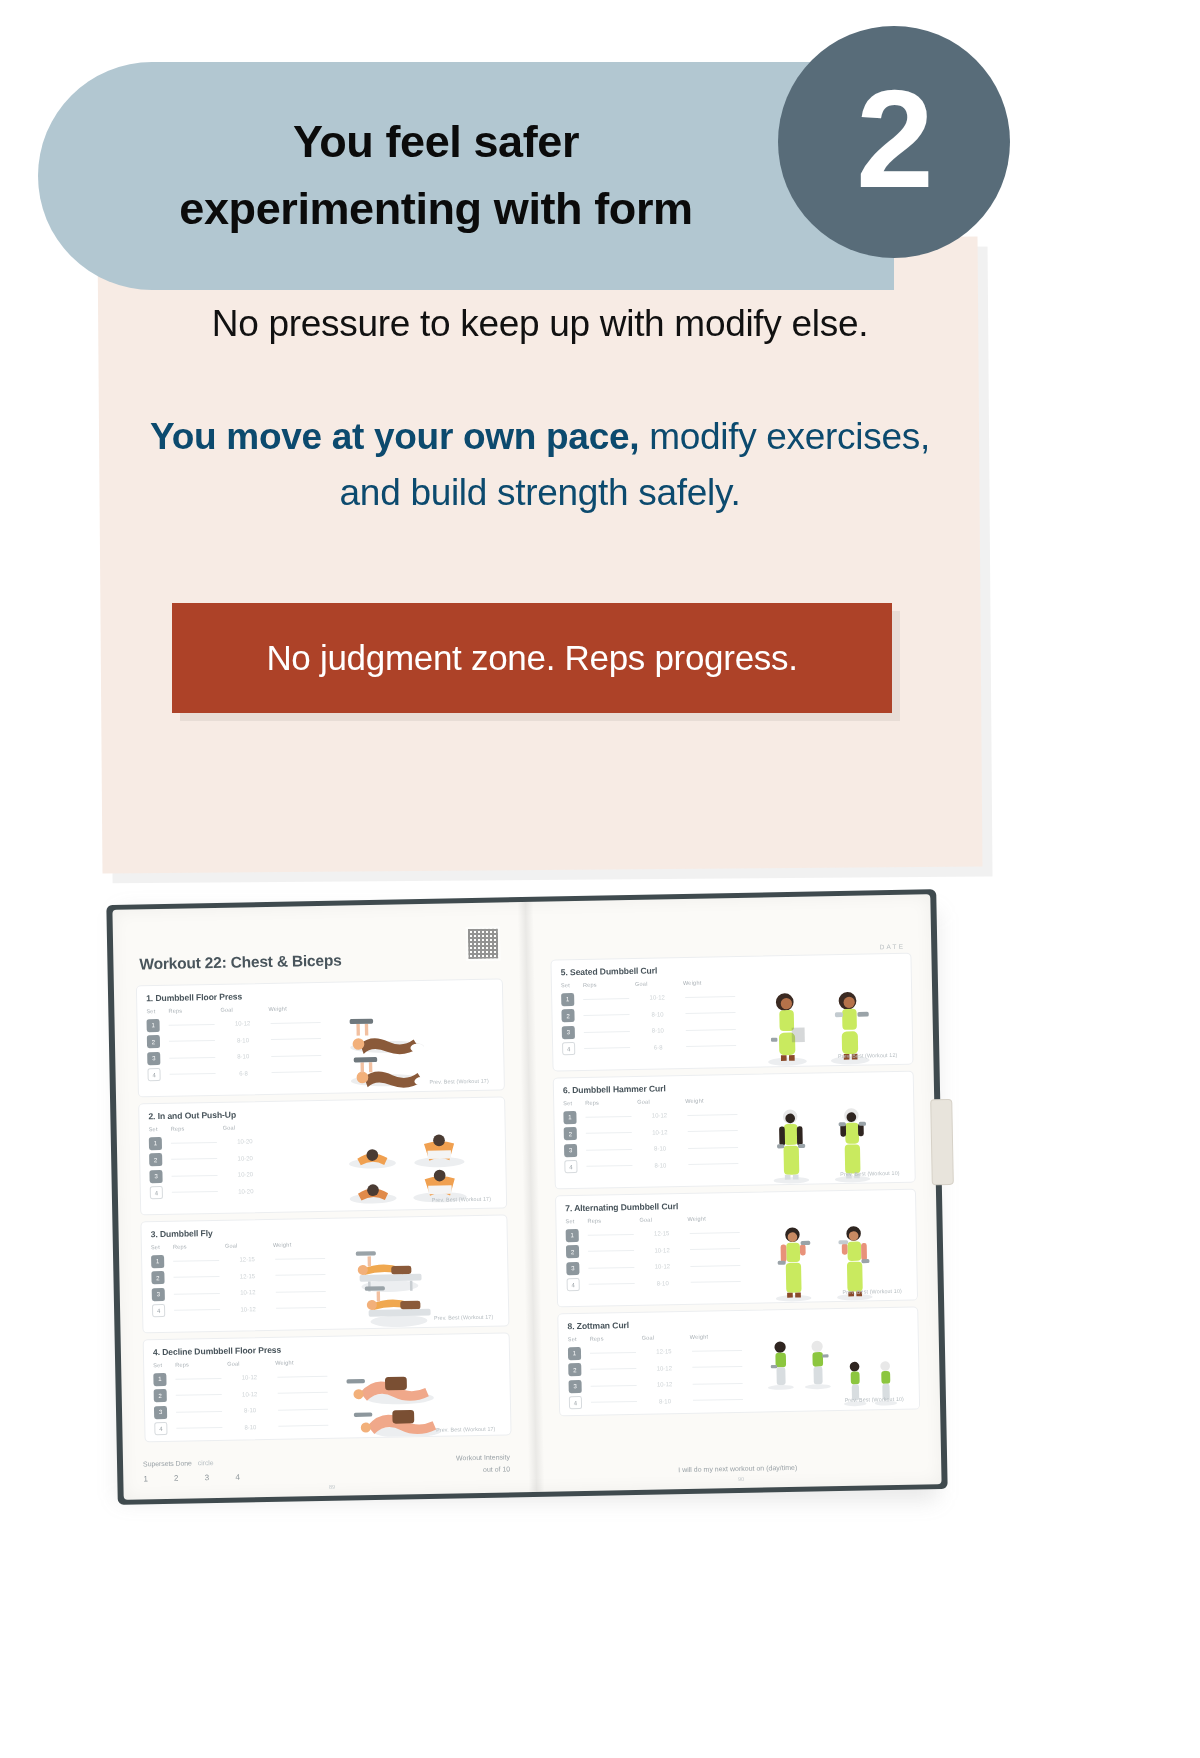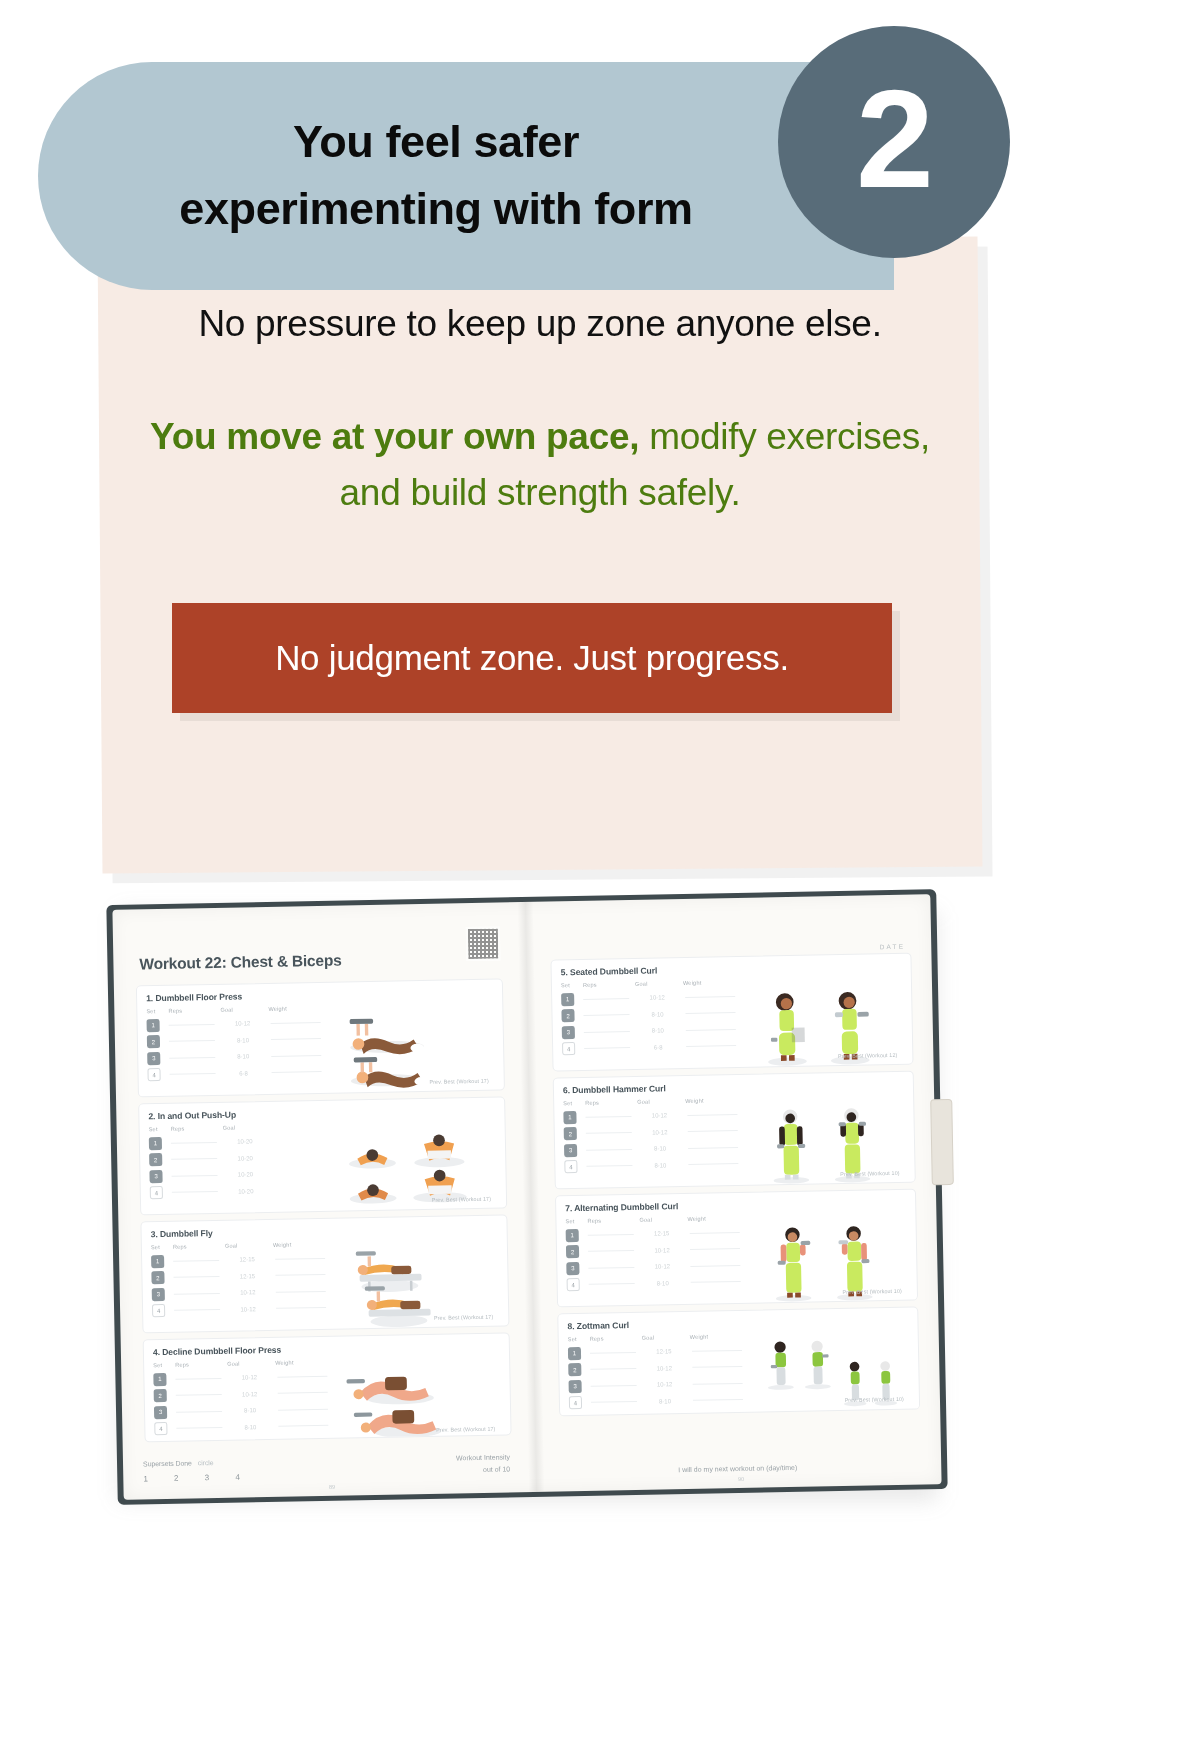--- a/index.html
+++ b/index.html
@@ -74,21 +74,21 @@
     font-size:37px;
     line-height:1.32;
     color:#111;
     font-weight:400;
     letter-spacing:-0.3px;
     margin-bottom:60px;
   }
   .line-2{
     font-size:37px;
     line-height:1.53;
-    color:#4d7c0f;
+    color:#0c4a6e;
     font-weight:400;
     letter-spacing:-0.3px;
     padding: 0 20px;
     margin-top: 16px;
   }
   .line-2 b{ font-weight:700; }
 
   .callout{
     position:absolute;
     left:172px; top:603px;
@@ -245,26 +245,26 @@
     <div class="header-pill">
       <h1>You feel safer
 experimenting with form</h1>
     </div>
 
     <div class="badge-circle">
       <span class="num">2</span>
     </div>
 
     <div class="body-copy">
-      <div class="line-1">No pressure to keep up zone anyone else.</div>
+      <div class="line-1">No pressure to keep up with modify else.</div>
       <div class="line-2"><b>You move at your own pace,</b><span> modify exercises, and build strength safely.</span></div>
     </div>
 
     <div class="callout">
-      <span>No judgment zone. Just progress.</span>
+      <span>No judgment zone. Reps progress.</span>
     </div>
   </div>
 
   <div class="photo">
     <div class="nb-shadow"></div>
 
     <div class="notebook">
       <div class="nb-cover"></div>
       <div class="nb-pages">
 

